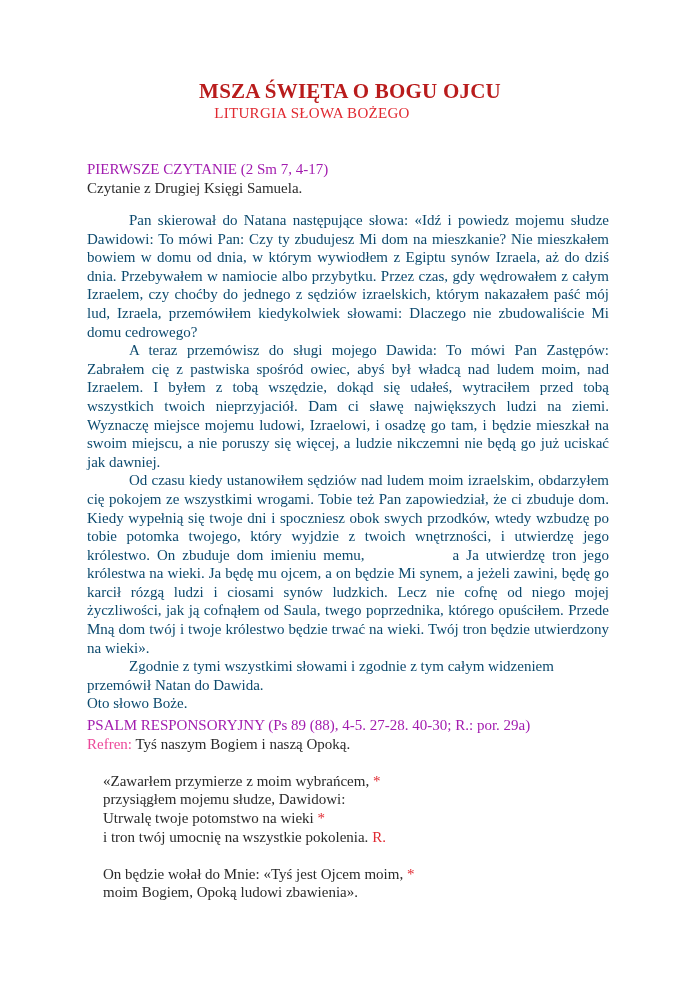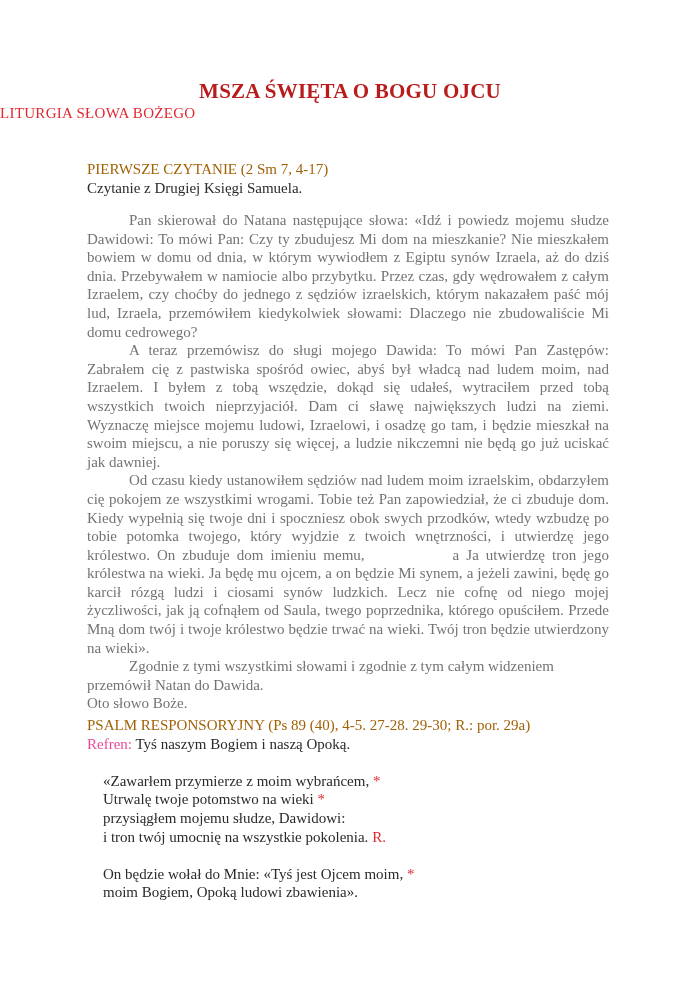--- a/index.html
+++ b/index.html
@@ -31,54 +31,54 @@
       font-weight: bold;
       font-size: 21px;
       color: #b91c1c;
       letter-spacing: 0.2px;
     }
     .subtitle {
       position: absolute;
       top: 105px;
       left: 0;
       width: 624px;
-      text-align: left;
+      text-align: center;
       font-family: "Liberation Serif", serif;
       font-size: 15px;
       color: #e02830;
       letter-spacing: 0.3px;
     }
     .block {
       position: absolute;
       left: 87px;
       width: 522px;
       font-family: "Liberation Serif", serif;
       font-size: 15px;
       line-height: 18.6px;
     }
     .red { color: #ec4899; }
     .heading-line {
       font-family: "Liberation Serif", serif;
       font-size: 15px;
-      color: #a16207;
+      color: #a21caf;
       white-space: nowrap;
     }
     .plain-line {
       white-space: nowrap;
     }
     .reading {
       position: absolute;
       left: 87px;
       top: 211px;
       width: 522px;
       font-family: "Liberation Serif", serif;
       font-size: 15px;
       line-height: 18.6px;
       text-align: justify;
-      color: #737373;
+      color: #0c4a6e;
     }
     .reading p {
       margin: 0;
       text-indent: 42px;
       text-align: justify;
     }
     .reading p.closing { text-indent: 42px; text-align: left; }
     .reading p.noindent { text-indent: 0; text-align: left; }
     .gap { display: inline-block; width: 88px; }
     .psalm {
@@ -110,30 +110,30 @@
 
   <div class="reading">
     <p>Pan skierował do Natana następujące słowa: «Idź i powiedz mojemu słudze Dawidowi: To mówi Pan: Czy ty zbudujesz Mi dom na mieszkanie? Nie mieszkałem bowiem w domu od dnia, w którym wywiodłem z Egiptu synów Izraela, aż do dziś dnia. Przebywałem w namiocie albo przybytku. Przez czas, gdy wędrowałem z całym Izraelem, czy choćby do jednego z sędziów izraelskich, którym nakazałem paść mój lud, Izraela, przemówiłem kiedykolwiek słowami: Dlaczego nie zbudowaliście Mi domu cedrowego?</p>
     <p>A teraz przemówisz do sługi mojego Dawida: To mówi Pan Zastępów: Zabrałem cię z pastwiska spośród owiec, abyś był władcą nad ludem moim, nad Izraelem. I byłem z tobą wszędzie, dokąd się udałeś, wytraciłem przed tobą wszystkich twoich nieprzyjaciół. Dam ci sławę największych ludzi na ziemi. Wyznaczę miejsce mojemu ludowi, Izraelowi, i osadzę go tam, i będzie mieszkał na swoim miejscu, a nie poruszy się więcej, a ludzie nikczemni nie będą go już uciskać jak dawniej.</p>
     <p><span>Od czasu kiedy ustanowiłem sędziów nad ludem moim izraelskim, obdarzyłem cię pokojem ze wszystkimi wrogami. Tobie też Pan zapowiedział, że ci zbuduje dom. Kiedy wypełnią się twoje dni i spoczniesz obok swych przodków, wtedy wzbudzę po tobie potomka twojego, który wyjdzie z twoich wnętrzności, i utwierdzę jego królestwo. On zbuduje dom imieniu memu,</span><span class="gap"></span><span>a Ja utwierdzę tron jego królestwa na wieki. Ja będę mu ojcem, a on będzie Mi synem, a jeżeli zawini, będę go karcił rózgą ludzi i ciosami synów ludzkich. Lecz nie cofnę od niego mojej życzliwości, jak ją cofnąłem od Saula, twego poprzednika, którego opuściłem. Przede Mną dom twój i twoje królestwo będzie trwać na wieki. Twój tron będzie utwierdzony na wieki».</span></p>
     <p class="closing">Zgodnie z tymi wszystkimi słowami i zgodnie z tym całym widzeniem przemówił Natan do Dawida.</p>
     <p class="noindent">Oto słowo Boże.</p>
   </div>
 
   <div class="psalm">
-    <div class="heading-line">PSALM RESPONSORYJNY (Ps 89 (40), 4-5. 27-28. 29-30; R.: por. 29a)</div>
+    <div class="heading-line">PSALM RESPONSORYJNY (Ps 89 (88), 4-5. 27-28. 40-30; R.: por. 29a)</div>
     <div class="plain-line">
       <span class="red">Refren:</span>
       <span>Tyś naszym Bogiem i naszą Opoką.</span>
     </div>
 
     <div class="stanza" style="margin-top:18.6px;">
       <span class="stanza-line"><span>«Zawarłem przymierze z moim wybrańcem,</span> <span class="star">*</span></span>
+      <span class="stanza-line"><span>przysiągłem mojemu słudze, Dawidowi:</span></span>
       <span class="stanza-line"><span>Utrwalę twoje potomstwo na wieki</span> <span class="star">*</span></span>
-      <span class="stanza-line"><span>przysiągłem mojemu słudze, Dawidowi:</span></span>
       <span class="stanza-line"><span>i tron twój umocnię na wszystkie pokolenia.</span> <span class="resp">R.</span></span>
     </div>
 
     <div class="stanza" style="margin-top:18.6px;">
       <span class="stanza-line"><span>On będzie wołał do Mnie: «Tyś jest Ojcem moim,</span> <span class="star">*</span></span>
       <span class="stanza-line"><span>moim Bogiem, Opoką ludowi zbawienia».</span></span>
     </div>
   </div>
 
 </div>

